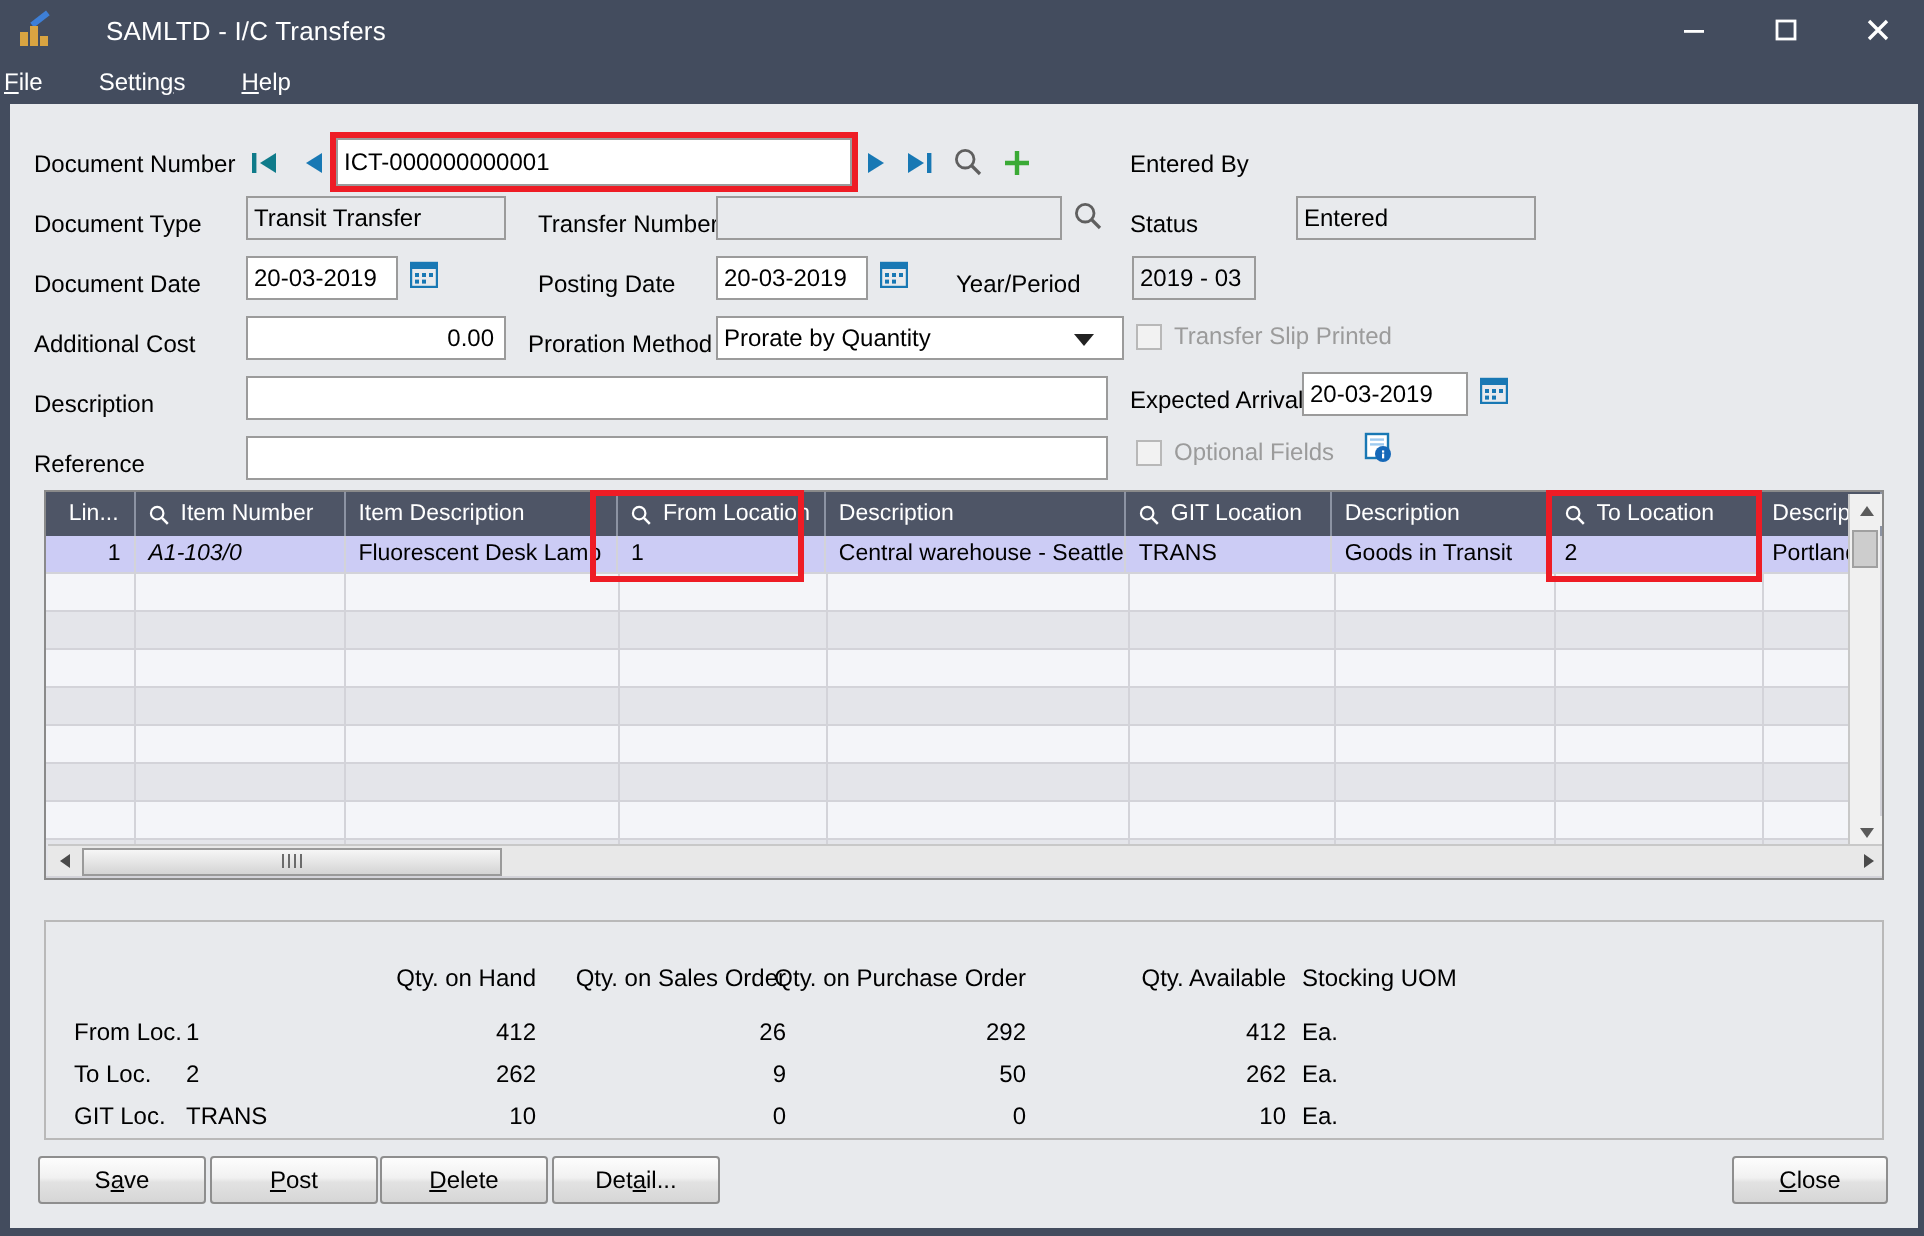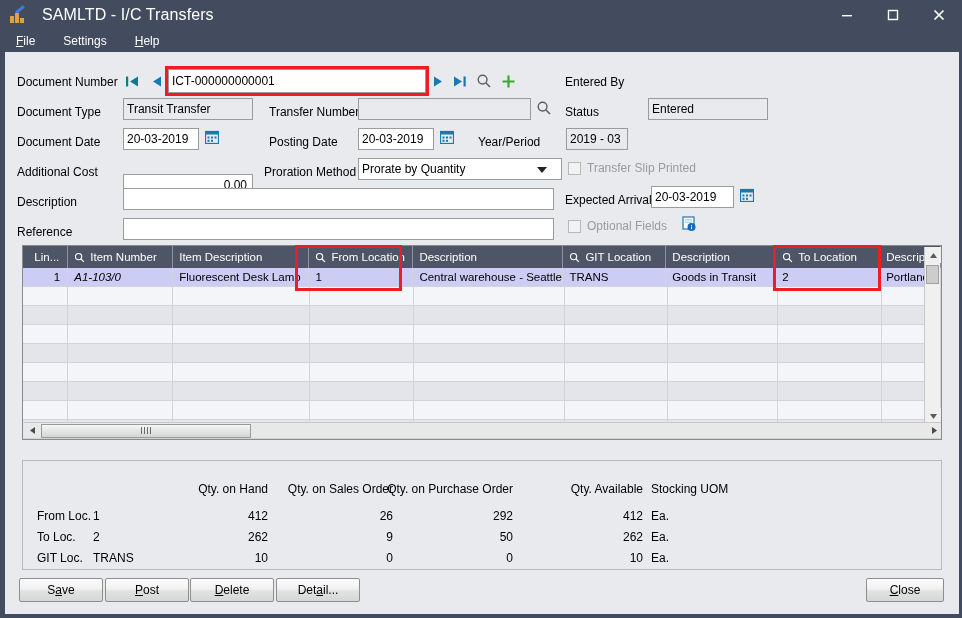--- a/index.html
+++ b/index.html
@@ -41,23 +41,23 @@
   }
   .title-icon .b1 { left: 0; top: 9px; width: 4px; height: 7px; }
   .title-icon .b2 { left: 5px; top: 6px; width: 4px; height: 10px; }
   .title-icon .b3 { left: 10px; top: 11px; width: 4px; height: 5px; }
   .title-icon .b4 {
     left: 5px; top: 1px; width: 10px; height: 3px;
     background: #3e7fd6;
     transform: rotate(-38deg);
   }
   .title-text {
-    margin-left: 16px;
+    margin-left: 27px;
     color: #ffffff;
-    font-size: 16px;
+    font-size: 13px;
     letter-spacing: 0.1px;
   }
   .wincontrols {
     position: absolute;
     right: 0; top: 0;
     height: 30px;
     display: flex;
   }
   .wcbtn {
     width: 46px; height: 30px;
@@ -67,21 +67,21 @@
   .wcbtn svg { display: block; }
 
   
   .menubar {
     position: absolute;
     left: 0; top: 30px;
     width: 962px; height: 22px;
     background: #434c5e;
     display: flex;
     align-items: center;
-    padding-left: 16px;
+    padding-left: 2px;
     box-sizing: border-box;
   }
   .menuitem {
     color: #ffffff;
     font-size: 12px;
     margin-right: 28px;
   }
   .menuitem u { text-decoration: underline; }
 
   
@@ -114,21 +114,21 @@
     color: #000;
     padding: 0 3px;
     line-height: 20px;
     height: 22px;
     white-space: nowrap;
     overflow: hidden;
   }
   .field.ro {
     background: #e8eaed;
   }
-  .field.num { text-align: right; padding-right: 5px; margin-top: 16px; }
+  .field.num { text-align: right; padding-right: 5px; }
 
   .redbox {
     position: absolute;
     box-sizing: border-box;
     border: 3px solid #ee1c25;
     pointer-events: none;
   }
 
   .navicon {
     position: absolute;

